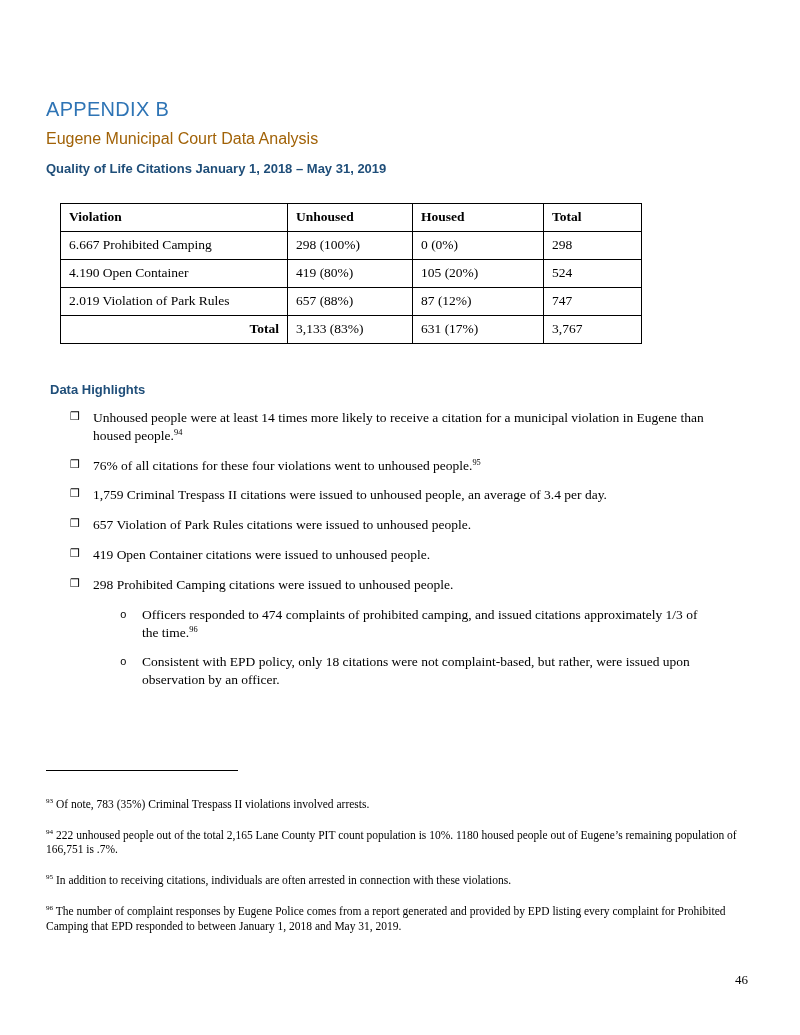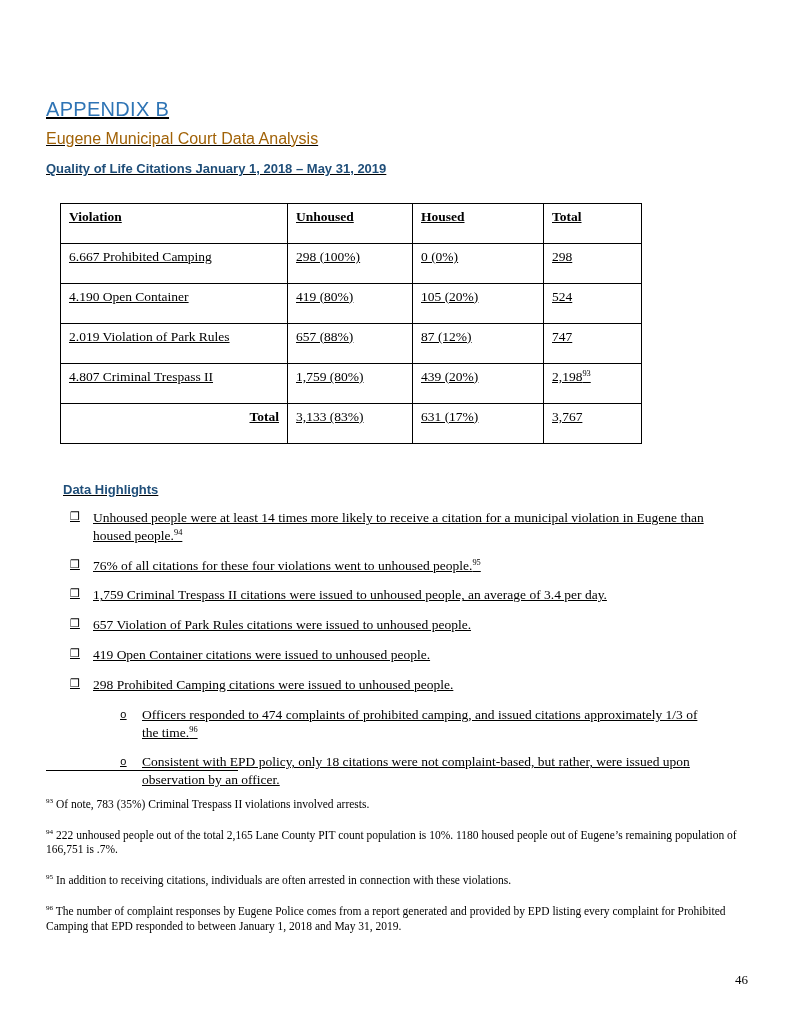--- a/index.html
+++ b/index.html
@@ -7,21 +7,20 @@
   .page {
     position: relative;
     width: 800px;
     height: 1035px;
     background: #ffffff;
     overflow: hidden;
     padding: 98px 48px 0 46px;
     font-family: "Liberation Serif", serif;
     font-size: 13.5px;
     color: #000000;
-    text-decoration: underline;
   }
   .appendix-title {
     font-family: "Liberation Sans", sans-serif;
     font-size: 20px;
     font-weight: 400;
     color: #2E74B5;
     margin: 0 0 9px 0;
     letter-spacing: 0.3px;
   }
   .doc-subtitle {
@@ -39,34 +38,34 @@
     margin: 0 0 27px 0;
   }
   .citations-table {
     border-collapse: collapse;
     table-layout: fixed;
     width: 581px;
     margin: 0 0 0 14px;
   }
   .citations-table th, .citations-table td {
     border: 1px solid #000000;
-    padding: 5px 8px 18px 8px;
+    padding: 5px 8px 6px 8px;
     font-size: 13.5px;
     text-align: left;
     vertical-align: top;
     overflow: hidden;
   }
   .citations-table th { font-weight: 700; }
   .total-label { text-align: right !important; font-weight: 700; }
   .highlights-heading {
     font-family: "Liberation Sans", sans-serif;
     font-size: 13px;
     font-weight: 700;
     color: #1F4E79;
-    margin: 38px 0 12px 17px;
+    margin: 38px 0 12px 4px;
   }
   .bullet-list { max-width: 662px; }
   .bullet-item { display: flex; margin: 0 0 12px 24px; line-height: 1.32; }
   .bullet-marker {
     flex: 0 0 23px; width: 23px;
     font-family: "DejaVu Sans", sans-serif;
     font-size: 11px;
     padding-top: 1px;
   }
   .bullet-text { flex: 1; }
@@ -129,26 +128,20 @@
         <td>105 (20%)</td>
         <td>524</td>
       </tr>
       <tr>
         <td>2.019 Violation of Park Rules</td>
         <td>657 (88%)</td>
         <td>87 (12%)</td>
         <td>747</td>
       </tr>
       <tr>
-        <td>4.807 Criminal Trespass II</td>
-        <td>1,759 (80%)</td>
-        <td>439 (20%)</td>
-        <td><span>2,198</span><sup>93</sup></td>
-      </tr>
-      <tr>
         <td class="total-label">Total</td>
         <td>3,133 (83%)</td>
         <td>631 (17%)</td>
         <td>3,767</td>
       </tr>
     </tbody>
   </table>
 
   <h4 class="highlights-heading">Data Highlights</h4>
 

